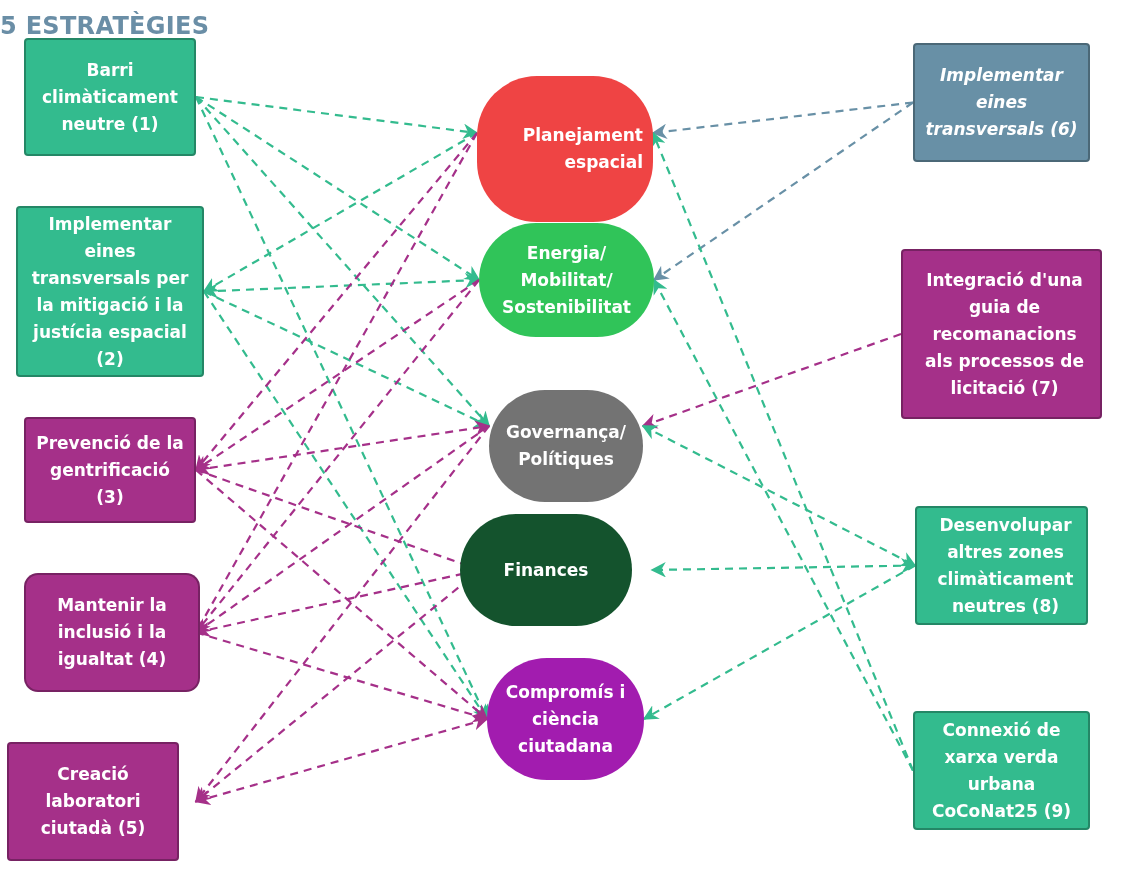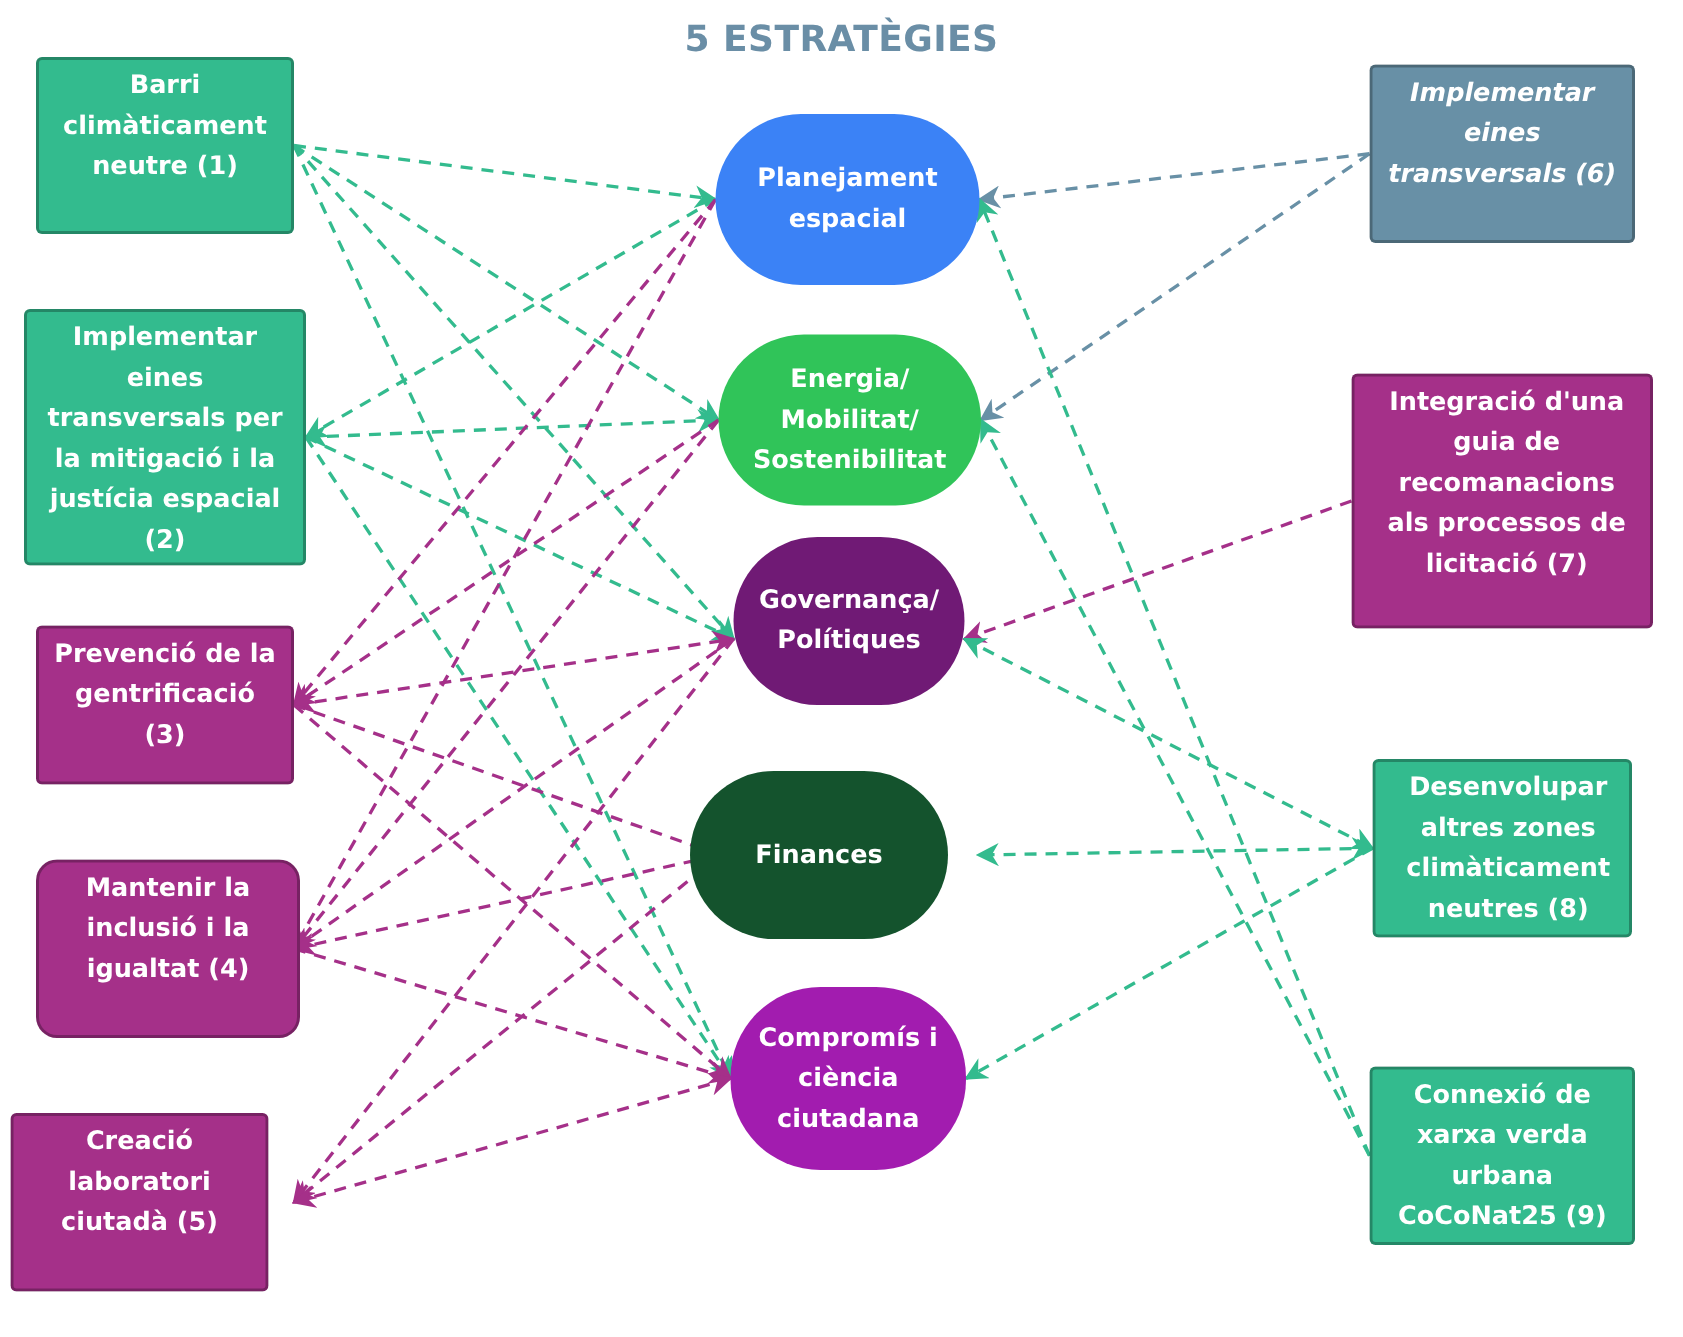--- a/index.html
+++ b/index.html
@@ -1,24 +1,24 @@
 <!DOCTYPE html>
 <html><head>
 <meta charset="utf-8">
 <style>
   html, body { margin: 0; padding: 0; background: #ffffff; }
   body { width: 1122px; height: 891px; position: relative; overflow: hidden;
          font-family: "DejaVu Sans", "Liberation Sans", sans-serif; }
-  #title { position: absolute; left: 0; width: 1122px; top: 12px; text-align: center;
+  #title { position: absolute; left: 0; width: 1122px; top: 12px; 
            font-size: 24px; font-weight: bold; color: #6a8ea6; letter-spacing: 0.3px; }
   svg#links { position: absolute; left: 0; top: 0; width: 1122px; height: 891px; pointer-events: none; }
   .box { position: absolute; box-sizing: border-box; border-radius: 4px;
          border: 2px solid rgba(0,0,0,0.28); color: #ffffff; font-weight: bold;
          font-size: 17px; line-height: 27px; text-align: center;
-         display: flex; align-items: flex-start; justify-content: center; padding: 4px 8px; }
+         display: flex; align-items: center; justify-content: center; padding: 4px 8px; }
   .pill { position: absolute; box-sizing: border-box; border-radius: 60px; color: #fff;
           font-weight: bold; font-size: 17px; line-height: 27px; text-align: center;
           display: flex; align-items: center; justify-content: center; padding: 0 10px; }
   .green { background: #33bb8e; }
   .purple { background: #a53089; }
   .slate { background: #6890a6; }
 </style>
 </head>
 <body>
 
@@ -78,27 +78,27 @@
 <div class="box purple" style="left:24px;top:417px;width:172px;height:106px;">
   <span>Prevenció de la gentrificació (3)</span>
 </div>
 <div class="box purple" style="left:24px;top:573px;width:176px;height:119px;border-radius:14px;">
   <span>Mantenir la inclusió i la igualtat (4)</span>
 </div>
 <div class="box purple" style="left:7px;top:742px;width:172px;height:119px;">
   <span>Creació laboratori ciutadà (5)</span>
 </div>
 
-<div class="pill" style="left: 477px; top: 76px; width: 176px; height: 114px; background: #3b82f6;">
+<div class="pill" style="left: 477px; top: 76px; width: 176px; height: 146px; background: #ef4444; text-align: right;">
   <span>Planejament espacial</span>
 </div>
 <div class="pill" style="left: 479px; top: 223px; width: 175px; height: 114px; background: rgb(48, 196, 89);">
   <span>Energia/ Mobilitat/ Sostenibilitat</span>
 </div>
-<div class="pill" style="left: 489px; top: 358px; width: 154px; height: 112px; background: #701a75;">
+<div class="pill" style="left: 489px; top: 390px; width: 154px; height: 112px; background: #737373;">
   <span>Governança/ Polítiques</span>
 </div>
 <div class="pill" style="left: 460px; top: 514px; width: 172px; height: 112px; background: #14532d;">
   <span>Finances</span>
 </div>
 <div class="pill" style="left: 487px; top: 658px; width: 157px; height: 122px; background: #a21caf;">
   <span>Compromís i ciència ciutadana</span>
 </div>
 
 <div class="box slate" style="left:913px;top:43px;width:177px;height:119px;font-style:italic;">

